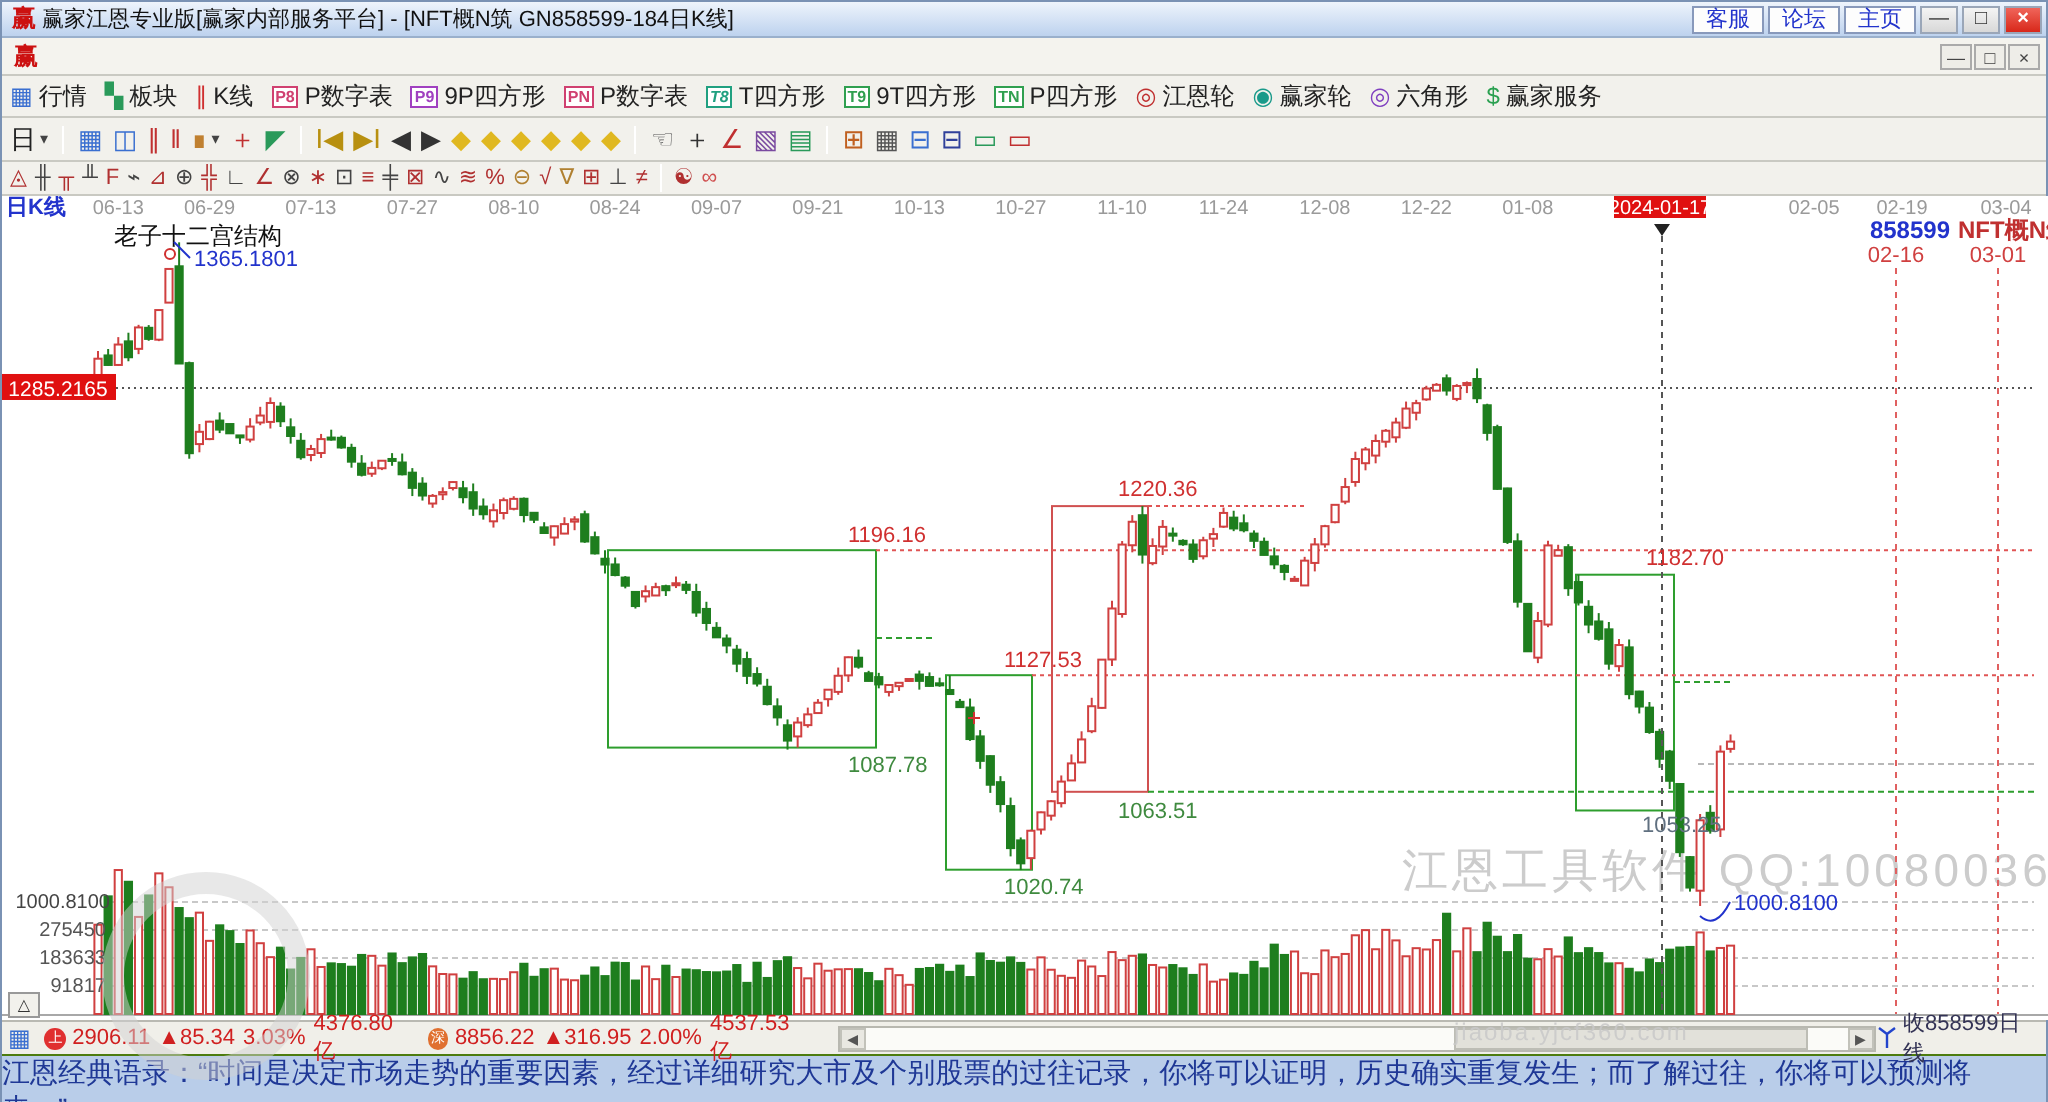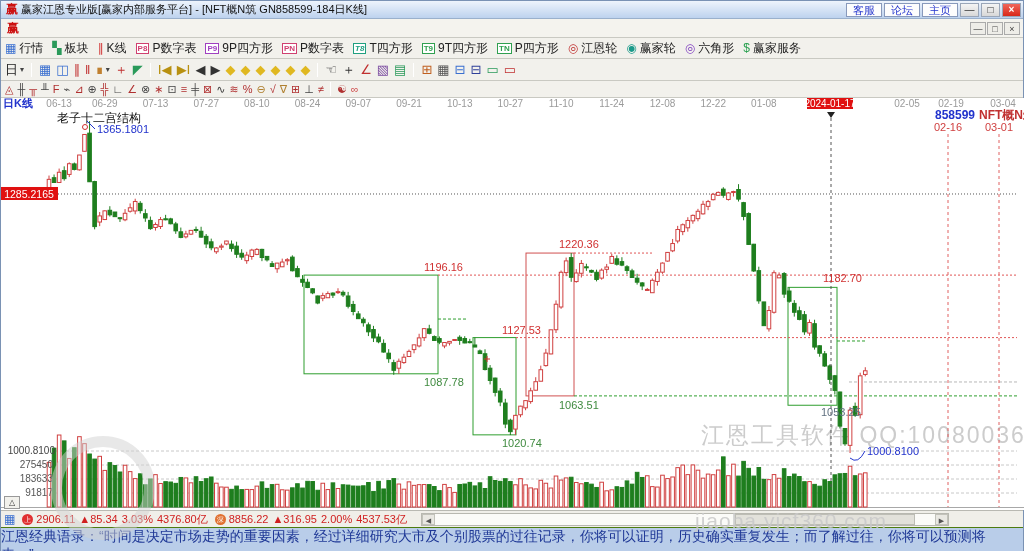--- a/index.html
+++ b/index.html
@@ -37,21 +37,21 @@
 
   
   .chart-region { position:relative; width:1024px; height:412px; background:#ffffff; }
   svg text { font-family:"Liberation Sans","DejaVu Sans",sans-serif; }
   .collapse-btn { position:absolute; left:3px; bottom:1px; width:16px; height:13px; font-size:8px; line-height:11px; text-align:center; background:#f2f1ec; border:1px solid #999; color:#333; }
 
   
   .wm { position:absolute; pointer-events:none; z-index:30; color:#c9c9c9; }
   .wm-circle { left:50px; top:338px; width:104px; height:104px; border:11px solid #d2d2d2; border-radius:50%; opacity:.5; position:absolute; pointer-events:none; z-index:30; }
   .wm-big { left:188px; top:338px; font-size:84px; font-weight:bold; letter-spacing:46px; opacity:.5; white-space:nowrap; }
-  .wm-url { left:694px; top:411px; font-size:21px; opacity:.85; letter-spacing:1px; }
+  .wm-url { left:726px; top:411px; font-size:12px; opacity:.85; letter-spacing:1px; }
 
   
   .statusbar { height:17px; background:#f0efe9; border-top:1px solid #b9b9b2; display:flex; align-items:center; padding:0 3px; font-size:11px; position:relative; }
   .sb-grid { color:#3a6fd0; font-size:12px; margin-right:4px; }
   .sb-circle { display:inline-block; width:11px; height:11px; border-radius:50%; color:#fff; font-size:7px; line-height:11px; text-align:center; margin:0 3px; }
   .sh-c { background:#e03030; }
   .sz-c { background:#e07030; }
   .red { color:#d02020; margin-right:4px; }
   .scrollbar { display:flex; align-items:center; width:528px; height:13px; margin-left:10px; border:1px solid #b8b8b0; background:#fbfbf8; position:relative; }
   .sb-arrow { width:13px; height:11px; font-size:7px; line-height:11px; text-align:center; background:#e9e8e2; color:#555; border:1px solid #c2c2ba; }
@@ -905,19 +905,25 @@
     <span class="red">▲316.95</span>
     <span class="red">2.00%</span>
     <span class="red">4537.53亿</span>
     <div class="scrollbar">
       <span class="sb-arrow">◀</span>
       <span class="sb-track">
           <span class="sb-thumb"></span>
         </span>
       <span class="sb-arrow">▶</span>
     </div>
+    <div class="sb-right">
+      <svg width="11" height="12">
+          <path d="M5.5 11 V4 M5.5 4 L1.5 1 M5.5 4 L9.5 1" stroke="#2244cc" fill="none" stroke-width="1.2"></path>
+        </svg>
+      <span>收858599日线</span>
+    </div>
   </div>
 
   <div class="quotebar">
     <span>江恩经典语录：“时间是决定市场走势的重要因素，经过详细研究大市及个别股票的过往记录，你将可以证明，历史确实重复发生；而了解过往，你将可以预测将来。”。</span>
   </div>
 
 </div>
 
 </body></html>

